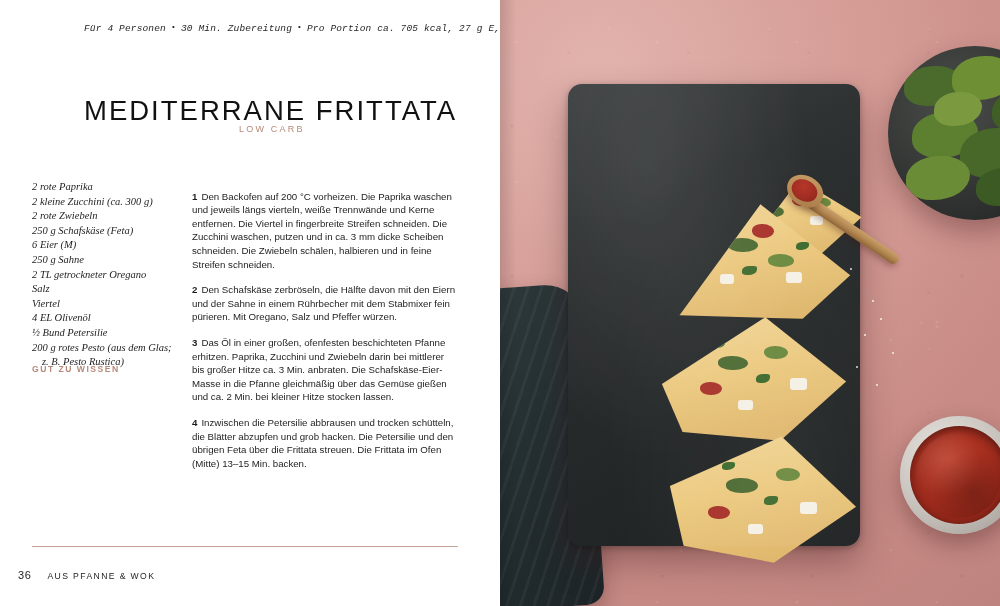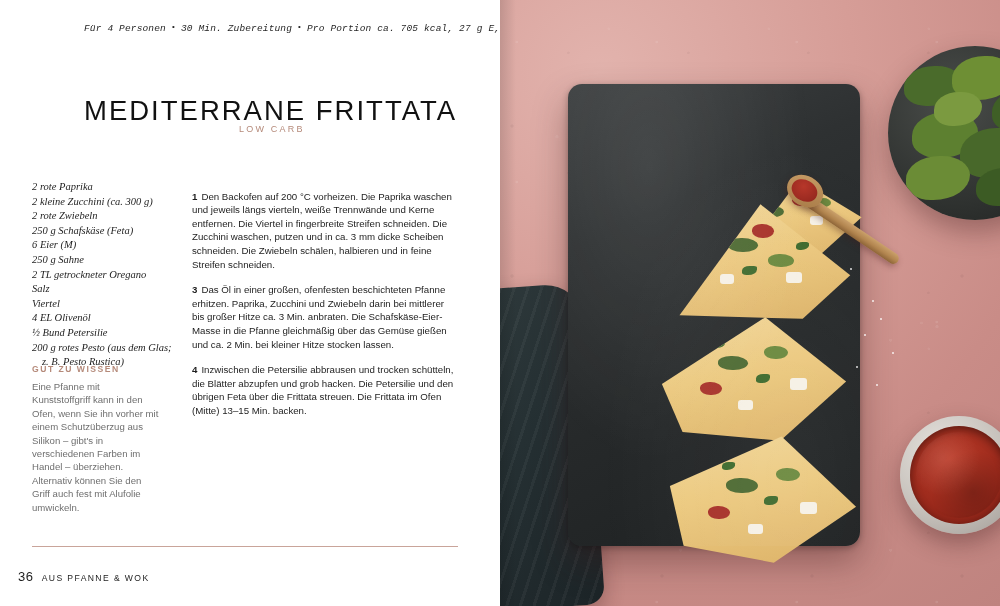--- a/index.html
+++ b/index.html
@@ -141,22 +141,22 @@
 
   .folio {
     position: absolute;
     left: 18px;
     top: 569px;
     font-size: 10px;
     letter-spacing: 0.6px;
     color: #1d1d1d;
   }
   .folio .num {
-    font-size: 13px;
-    margin-right: 8px;
+    font-size: 11px;
+    margin-right: 16px;
   }
   .folio .chapter {
     letter-spacing: 1.4px;
     font-size: 8.6px;
   }
 
   
   .right-page {
     position: relative;
     width: 500px;
@@ -381,25 +381,25 @@
       <div>Salz</div>
       <div>Viertel</div>
       <div>4 EL Olivenöl</div>
       <div>½ Bund Petersilie</div>
       <div>200 g rotes Pesto (aus dem Glas;</div>
       <div class="ind">z. B. Pesto Rustica)</div>
     </div>
 
     <div class="tip">
       <div class="tip-title">GUT ZU WISSEN</div>
-      <div class="tip-body">Eine Pfanne mit Kunststoffgriff kann in den Ofen, wenn Sie ihn vorher mit einem Schutzüberzug aus Silikon – gibt's in verschiedenen Farben im Handel – überziehen. Alternativ können Sie den Griff auch fest mit Alufolie umwickeln.</div>
     </div>
 
     <div class="steps">
       <p class="step"><span class="step-num">1</span><span>Den Backofen auf 200 °C vorheizen. Die Paprika waschen und jeweils längs vierteln, weiße Trennwände und Kerne entfernen. Die Viertel in fingerbreite Streifen schneiden. Die Zucchini waschen, putzen und in ca. 3 mm dicke Scheiben schneiden. Die Zwiebeln schälen, halbieren und in feine Streifen schneiden.</span></p>
+      <p class="step"><span class="step-num">2</span><span>Den Schafskäse zerbröseln, die Hälfte davon mit den Eiern und der Sahne in einem Rührbecher mit dem Stabmixer fein pürieren. Mit Oregano, Salz und Pfeffer würzen.</span></p>
       <p class="step"><span class="step-num">3</span><span>Das Öl in einer großen, ofenfesten beschichteten Pfanne erhitzen. Paprika, Zucchini und Zwiebeln darin bei mittlerer bis großer Hitze ca. 3 Min. anbraten. Die Schafskäse-Eier-Masse in die Pfanne gleichmäßig über das Gemüse gießen und ca. 2 Min. bei kleiner Hitze stocken lassen.</span></p>
       <p class="step"><span class="step-num">4</span><span>Inzwischen die Petersilie abbrausen und trocken schütteln, die Blätter abzupfen und grob hacken. Die Petersilie und den übrigen Feta über die Frittata streuen. Die Frittata im Ofen (Mitte) 13–15 Min. backen.</span></p>
     </div>
 
     <div class="rule"></div>
 
     <div class="folio">
       <span class="num">36</span><span class="chapter">AUS PFANNE &amp; WOK</span>
     </div>
   </div>

